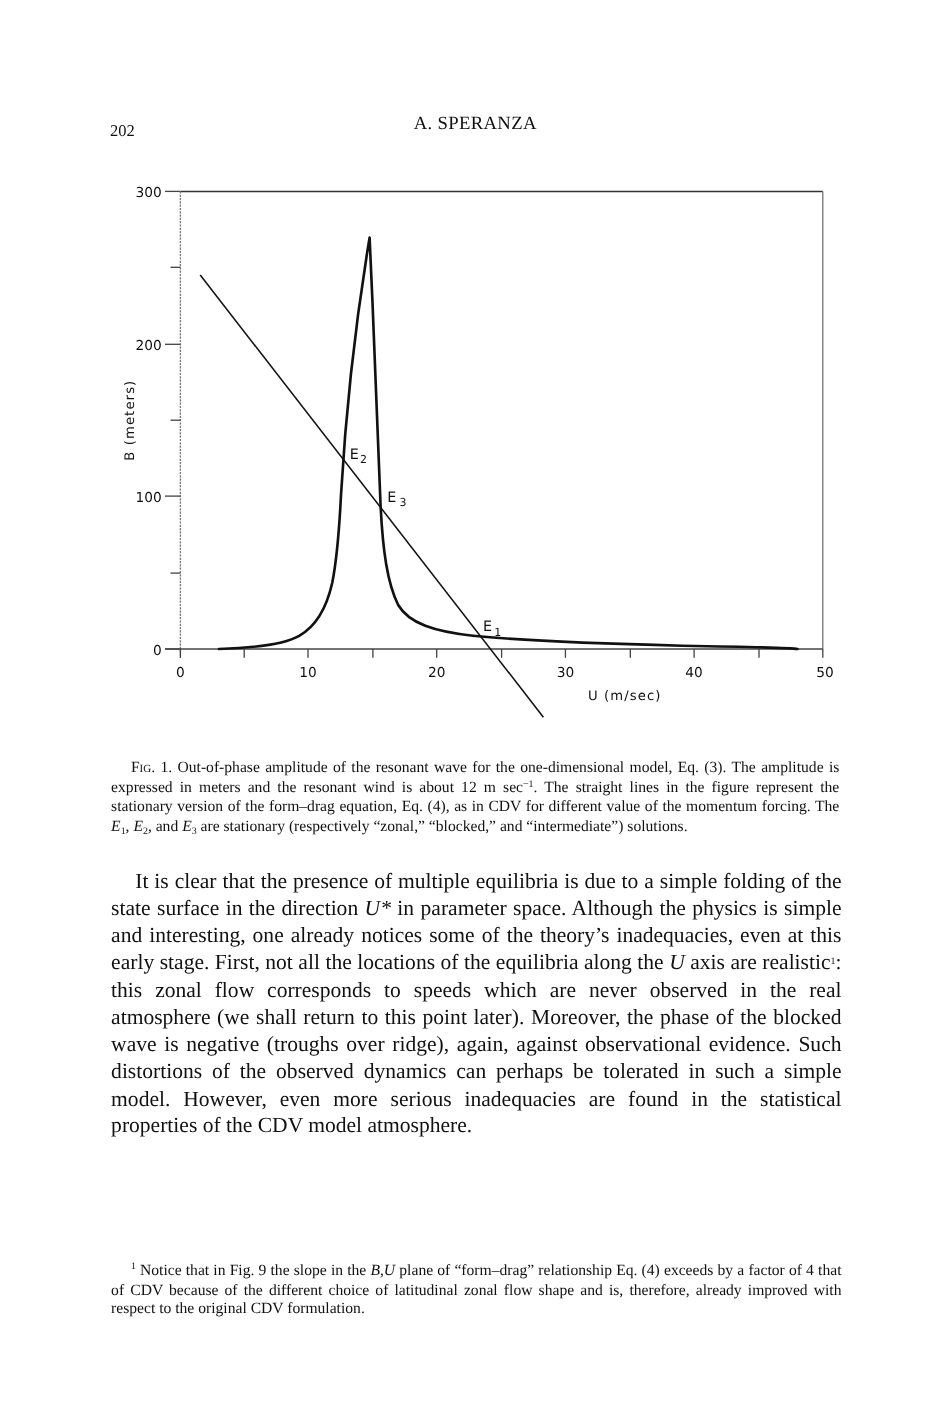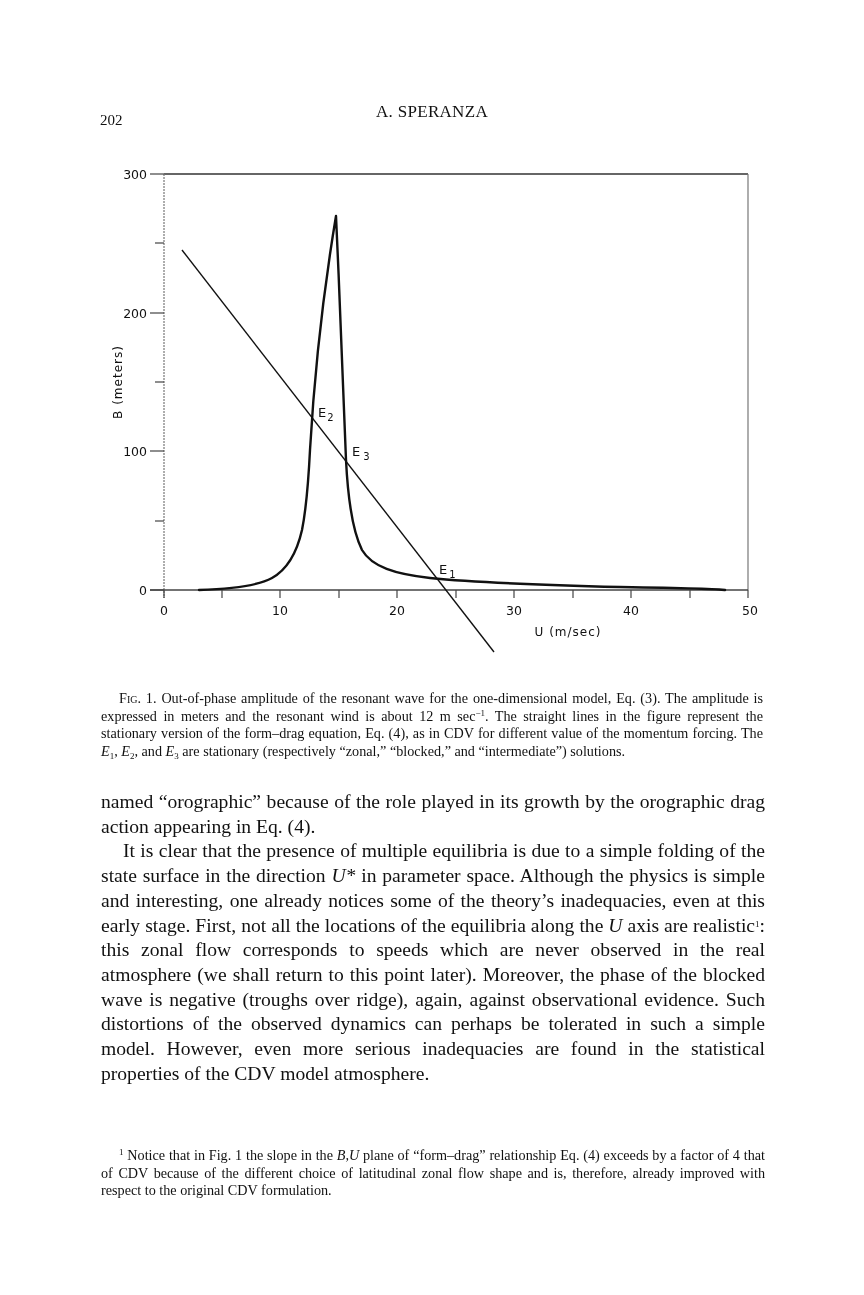--- a/index.html
+++ b/index.html
@@ -96,19 +96,18 @@
     <text x="439" y="574"><tspan>E</tspan><tspan font-size="10" dy="4" dx="2">1</tspan></text>
   </g>
 </svg>
 
 <div class="caption">
   <span class="indent"></span><span class="figlabel">Fig. 1.</span>
   <span>Out-of-phase amplitude of the resonant wave for the one-dimensional model, Eq. (3). The amplitude is expressed in meters and the resonant wind is about 12 m sec</span><sup>−1</sup><span>. The straight lines in the figure represent the stationary version of the form–drag equation, Eq. (4), as in CDV for different value of the momentum forcing. The </span><i>E</i><sub>1</sub><span>, </span><i>E</i><sub>2</sub><span>, and </span><i>E</i><sub>3</sub><span> are stationary (respectively “zonal,” “blocked,” and “intermediate”) solutions.</span>
 </div>
 
 <div class="body-text">
-  <p>named “orographic” because of the role played in its growth by the orographic drag action appearing in Eq. (4).</p>
   <p class="indent"><span>It is clear that the presence of multiple equilibria is due to a simple folding of the state surface in the direction </span><i>U*</i><span> in parameter space. Although the physics is simple and interesting, one already notices some of the theory’s inadequacies, even at this early stage. First, not all the locations of the equilibria along the </span><i>U</i><span> axis are realistic</span><sup>1</sup><span>: this zonal flow corresponds to speeds which are never observed in the real atmosphere (we shall return to this point later). Moreover, the phase of the blocked wave is negative (troughs over ridge), again, against observational evidence. Such distortions of the observed dynamics can perhaps be tolerated in such a simple model. However, even more serious inadequacies are found in the statistical properties of the CDV model atmosphere.</span></p>
 </div>
 
 <div class="footnote">
-  <span class="indent"></span><sup>1</sup><span> Notice that in Fig. 1 the slope in the </span><i>B,U</i><span> plane of “form–drag” relationship Eq. (4) exceeds by a factor of 4 that of CDV because of the different choice of latitudinal zonal flow shape and is, therefore, already improved with respect to the original CDV formulation.</span>
+  <span class="indent"></span><sup>1</sup><span> Notice that in Fig. 9 the slope in the </span><i>B,U</i><span> plane of “form–drag” relationship Eq. (4) exceeds by a factor of 4 that of CDV because of the different choice of latitudinal zonal flow shape and is, therefore, already improved with respect to the original CDV formulation.</span>
 </div>
 
 </body></html>

